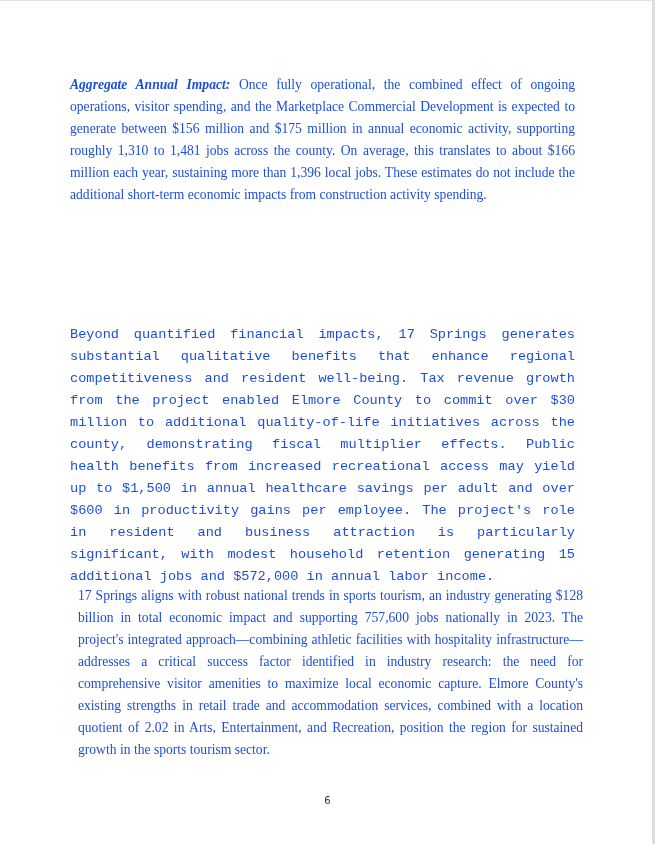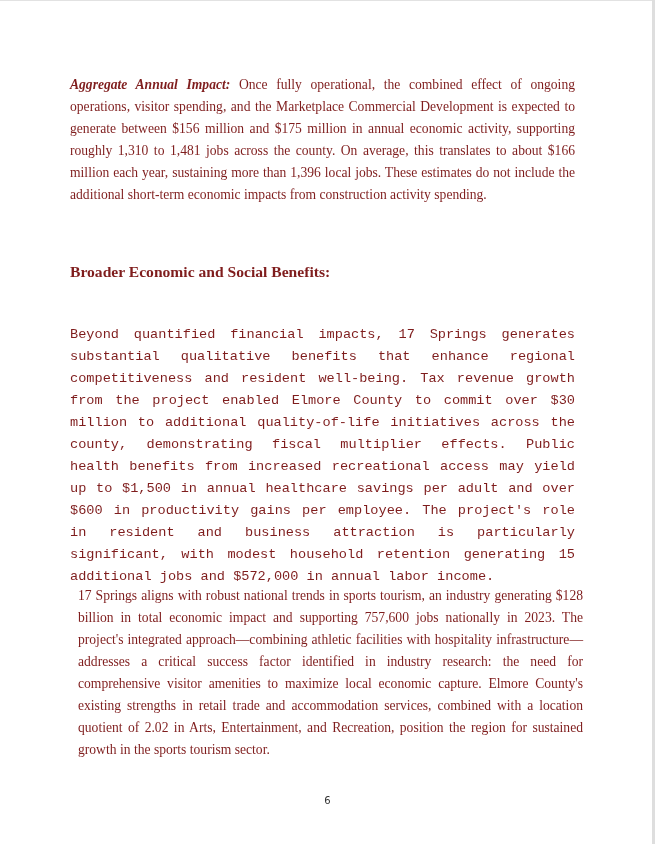--- a/index.html
+++ b/index.html
@@ -29,21 +29,21 @@
       right: 0;
       width: 3px;
       height: 844px;
       background: #dedede;
     }
     .content {
       position: absolute;
       left: 70px;
       width: 505px;
       font-family: "Liberation Serif", "DejaVu Serif", serif;
-      color: #7f1d1d;
+      color: #1d4ed8;
     }
     .para {
       font-size: 13.6px;
       line-height: 22px;
       text-align: justify;
       margin: 0;
       word-spacing: 0px;
     }
     .lead {
       font-weight: bold;
@@ -71,21 +71,20 @@
       color: #333333;
     }
   </style>
 </head>
 <body>
 
 <div class="page">
 
   <p class="content para" id="p1"><span class="lead">Aggregate Annual Impact:</span><span> Once fully operational, the combined effect of ongoing operations, visitor spending, and the Marketplace Commercial Development is expected to generate between $156 million and $175 million in annual economic activity, supporting roughly 1,310 to 1,481 jobs across the county. On average, this translates to about $166 million each year, sustaining more than 1,396 local jobs. These estimates do not include the additional short-term economic impacts from construction activity spending.</span></p>
 
-  <h2 class="content heading" id="h1">Broader Economic and Social Benefits:</h2>
 
   <p class="content para" id="p2">Beyond quantified financial impacts, 17 Springs generates substantial qualitative benefits that enhance regional competitiveness and resident well-being. Tax revenue growth from the project enabled Elmore County to commit over $30 million to additional quality-of-life initiatives across the county, demonstrating fiscal multiplier effects. Public health benefits from increased recreational access may yield up to $1,500 in annual healthcare savings per adult and over $600 in productivity gains per employee. The project's role in resident and business attraction is particularly significant, with modest household retention generating 15 additional jobs and $572,000 in annual labor income.</p>
 
 
   <p class="content para" id="p3">17 Springs aligns with robust national trends in sports tourism, an industry generating $128 billion in total economic impact and supporting 757,600 jobs nationally in 2023. The project's integrated approach—combining athletic facilities with hospitality infrastructure—addresses a critical success factor identified in industry research: the need for comprehensive visitor amenities to maximize local economic capture. Elmore County's existing strengths in retail trade and accommodation services, combined with a location quotient of 2.02 in Arts, Entertainment, and Recreation, position the region for sustained growth in the sports tourism sector.</p>
 
   <div class="page-number">6</div>
 </div>
 
 <div class="right-edge"></div>

